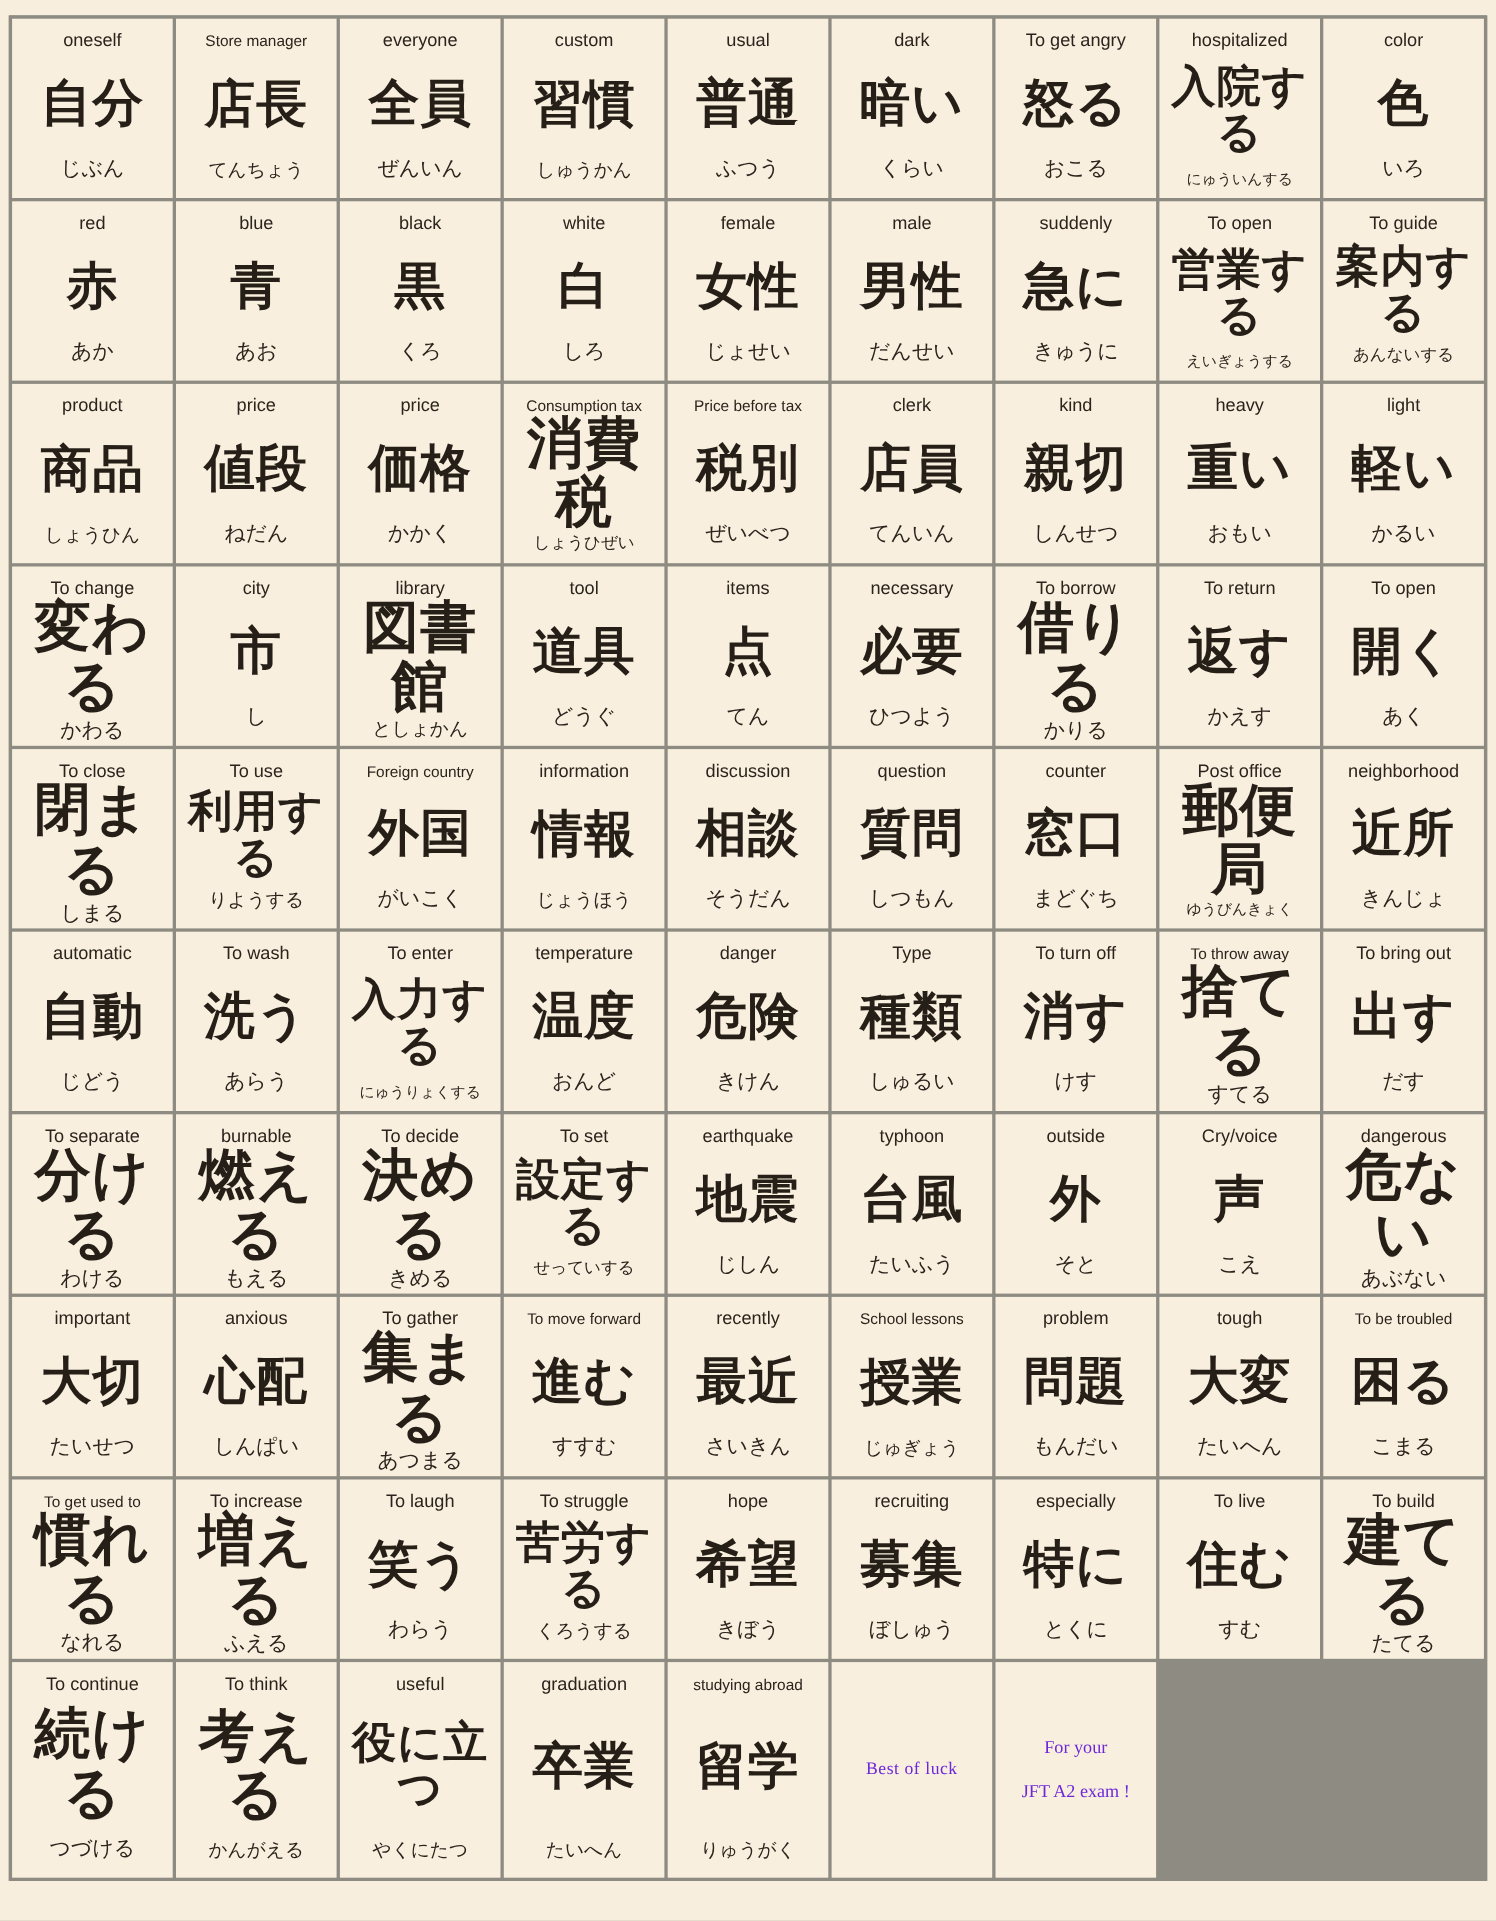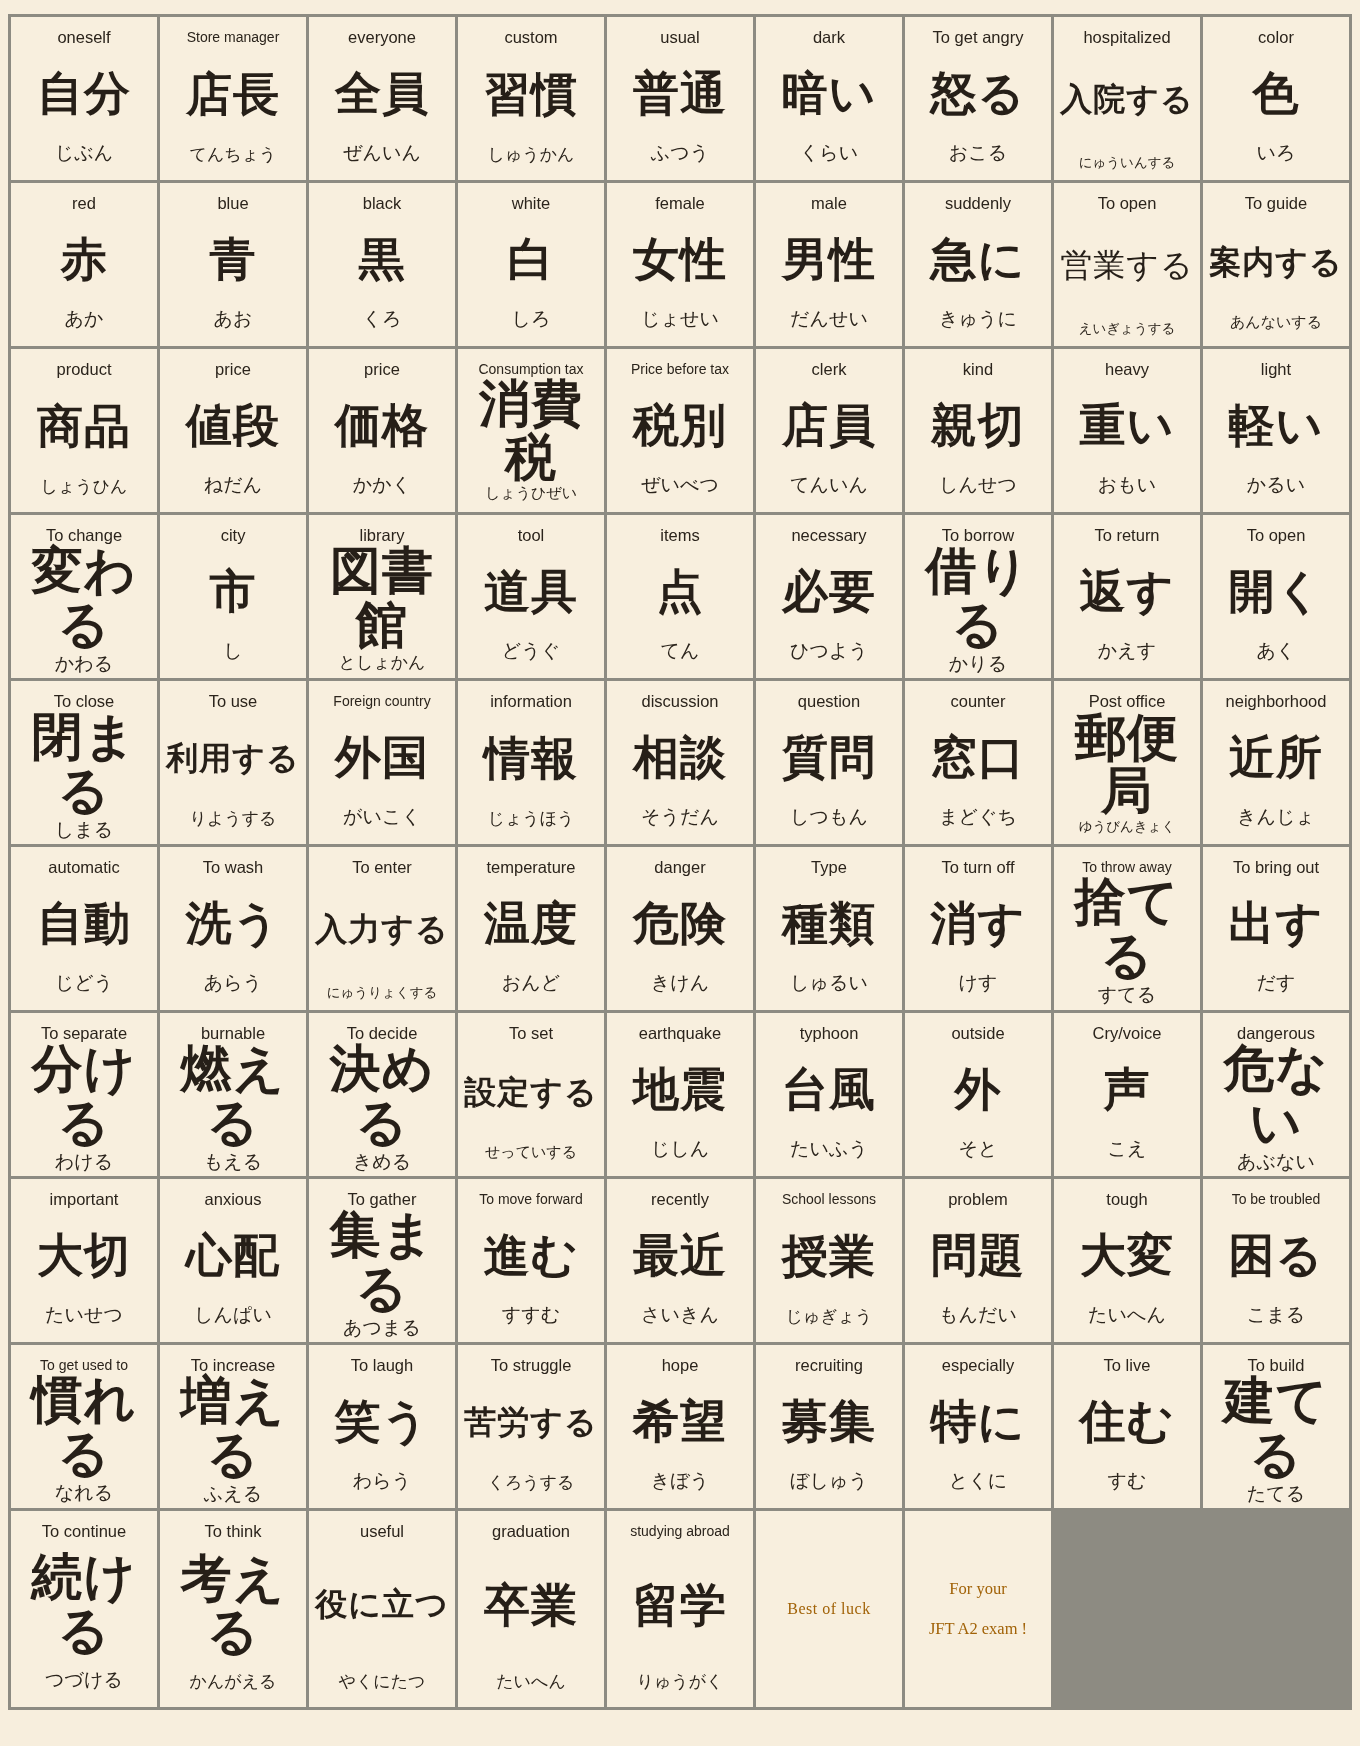--- a/index.html
+++ b/index.html
@@ -49,38 +49,38 @@
     justify-content: center;
     text-align: center;
     font-family: "DejaVu Sans", sans-serif;
     font-weight: 700;
     font-size: 46px;
     line-height: 1.05;
     letter-spacing: 1px;
     padding: 0 3px;
   }
   .kanji.k-md { font-size: 51px; }
-  .kanji.k-sm { font-size: 32px; }
+  .kanji.k-sm { font-size: 40px; }
   .kana {
     padding-bottom: 14px;
     font-size: 19px;
     text-align: center;
     color: #2b241c;
   }
   .kana.m { font-size: 17px; }
   .kana.s { font-size: 15px; }
   .kana.xs { font-size: 13.5px; padding-bottom: 8px; }
   .serif .kanji {
     font-family: "Liberation Serif", "DejaVu Serif", serif;
-    font-weight: 400;
+    font-weight: 700;
   }
   .note {
     justify-content: center;
     font-family: "Liberation Serif", "DejaVu Serif", serif;
-    color: #a16207;
+    color: #6d28d9;
   }
   .note .note-text { font-size: 16px; letter-spacing: 0.5px; }
   .note .note-line { font-size: 16.5px; margin: 10px 0; display: block; text-align: center; }
 </style>
 </head>
 <body>
 
 <div class="board">
   <div class="grid">
       <div class="cell">

